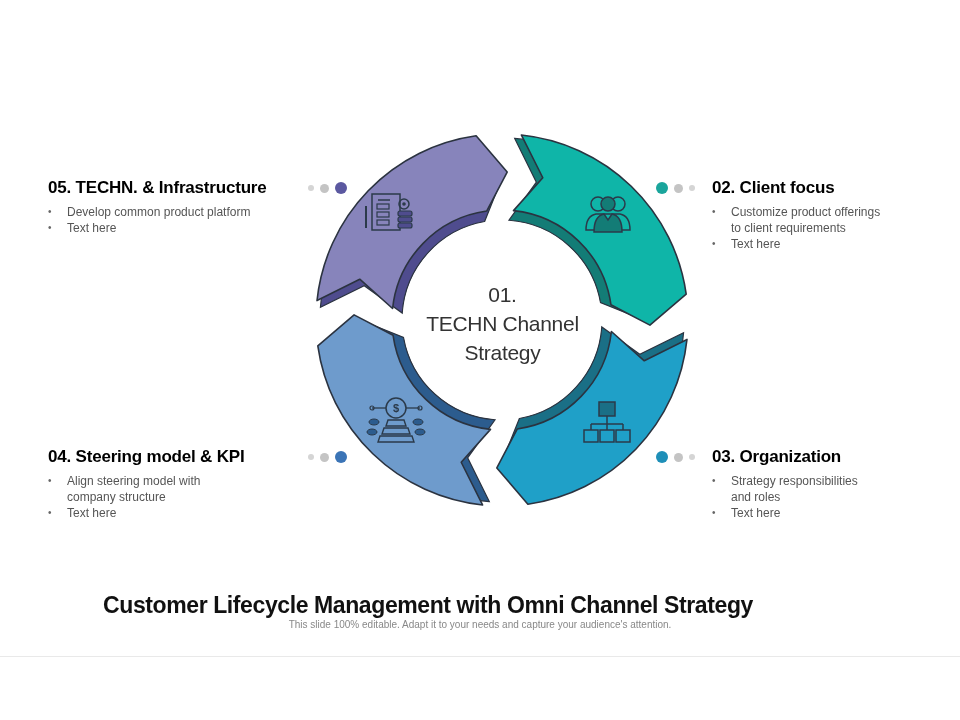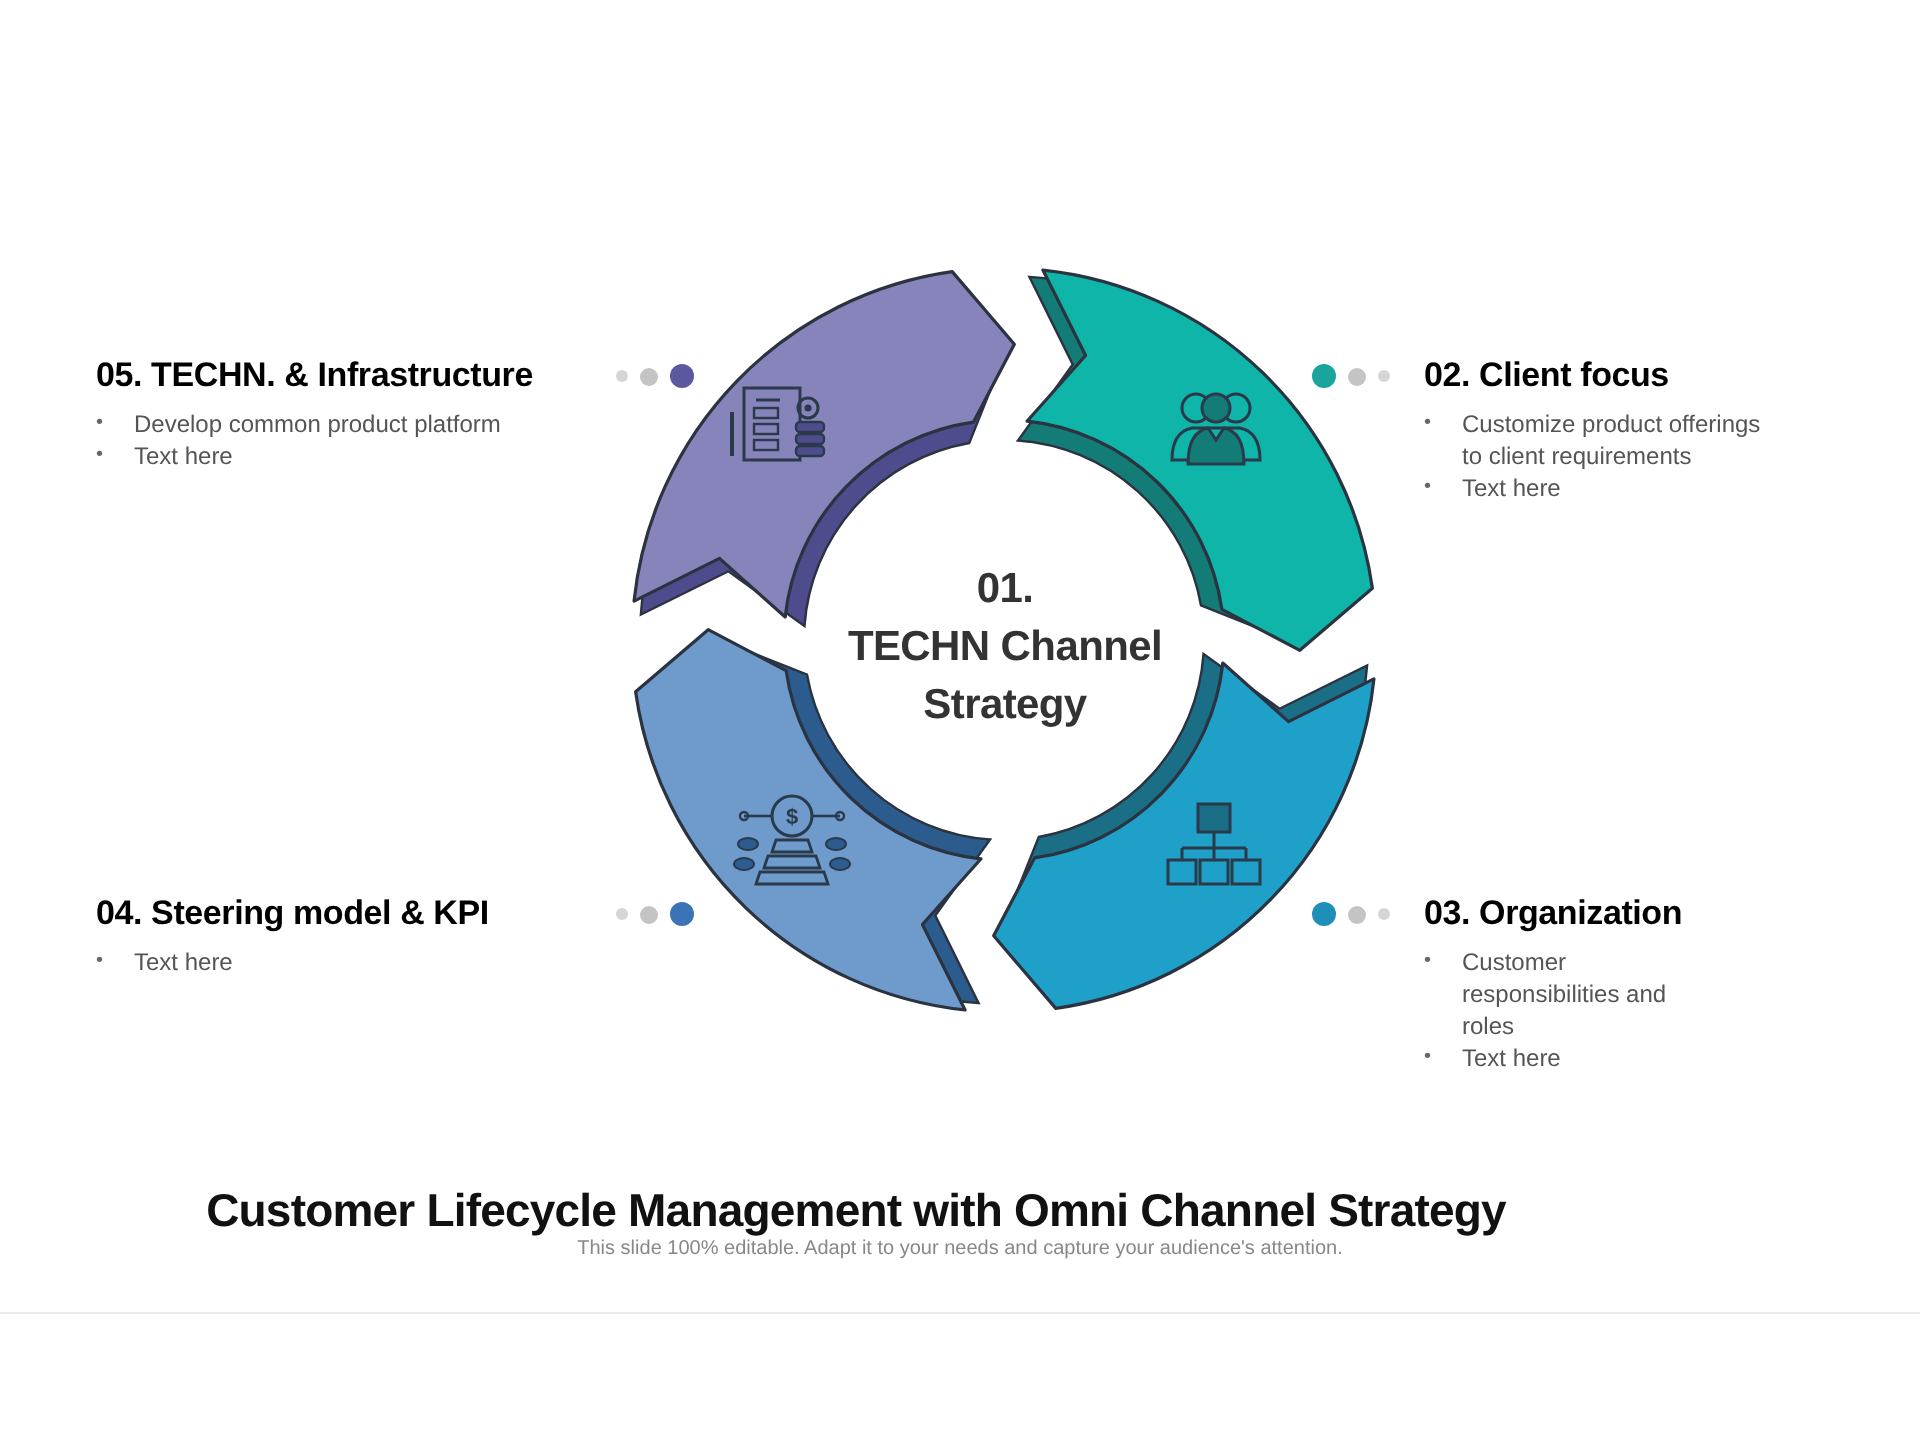--- a/index.html
+++ b/index.html
@@ -8,21 +8,21 @@
   .block h3 { margin:0; font-size:17px; font-weight:bold; color:#000000; letter-spacing:-0.2px; white-space:nowrap; }
   .block ul { margin:6px 0 0 0; padding:0; list-style:none; }
   .block li { position:relative; padding-left:19px; font-size:12px; line-height:16px; color:#555; }
   .block li::before { content:"•"; position:absolute; left:0; top:0; color:#666; font-size:10px; }
   .dots { position:absolute; display:flex; align-items:center; gap:6px; }
   .dot { border-radius:50%; display:inline-block; }
   .d-s { width:6px; height:6px; background:#d5d5d5; }
   .d-m { width:9px; height:9px; background:#c4c4c4; }
   .d-l { width:12px; height:12px; }
   #diagram { position:absolute; left:300px; top:120px; }
-  .center-text { position:absolute; left:400px; top:280px; width:205px; text-align:center; font-weight:bold; color:#333; font-size:21px; line-height:29px; letter-spacing:-0.3px; }
+  .center-text { position:absolute; left:400px; top:280px; width:205px; text-align:center; font-weight:normal; color:#333; font-size:21px; line-height:29px; letter-spacing:-0.3px; }
   .title { position:absolute; left:0; top:592px; width:856px; text-align:center; font-size:23px; font-weight:bold; color:#111; letter-spacing:-0.4px; }
   .subtitle { position:absolute; left:0; top:619px; width:960px; text-align:center; font-size:10px; color:#888; }
   .footer-line { position:absolute; left:0; top:656px; width:960px; height:1px; background:#e9e9e9; }
 </style>
 </head>
 <body>
 
 <svg id="diagram" width="400" height="400" viewBox="0 0 400 400" xmlns="http://www.w3.org/2000/svg">
     <g>
       <path d="M214.69567822143082,18.443342852711993 A182,182 0 0 1 381.23501104822185,168.39603166461868 L344,200 L300.4807753012208,182.63518223330698 A100,100 0 0 0 208.97564737441255,100.24359497401758 L236.35290917515283,62.21800686880849 Z" fill="#137c76" stroke="#2b3340" stroke-width="1.2"></path>
@@ -117,33 +117,34 @@
 </div>
 <div class="dots" style="left:656px; top:182px;">
   <span class="dot d-l" id="dot02" style="background: rgb(26, 165, 156);"></span>
   <span class="dot d-m"></span>
   <span class="dot d-s"></span>
 </div>
 
 <div class="block" style="left:48px; top:447px;">
   <h3>04. Steering model &amp; KPI</h3>
   <ul style="width:165px;">
+    <li>Align steering model with company structure</li>
     <li>Text here</li>
   </ul>
 </div>
 <div class="dots" style="left:308px; top:451px;">
   <span class="dot d-s"></span>
   <span class="dot d-m"></span>
   <span class="dot d-l" id="dot04" style="background: rgb(59, 116, 182);"></span>
 </div>
 
 <div class="block" style="left:712px; top:447px; width:200px;">
   <h3>03. Organization</h3>
   <ul style="width:150px;">
-    <li>Customer responsibilities and roles</li>
+    <li>Strategy responsibilities and roles</li>
     <li>Text here</li>
   </ul>
 </div>
 <div class="dots" style="left:656px; top:451px;">
   <span class="dot d-l" id="dot03" style="background: rgb(30, 143, 184);"></span>
   <span class="dot d-m"></span>
   <span class="dot d-s"></span>
 </div>
 
 <div class="title">Customer Lifecycle Management with Omni Channel Strategy</div>

